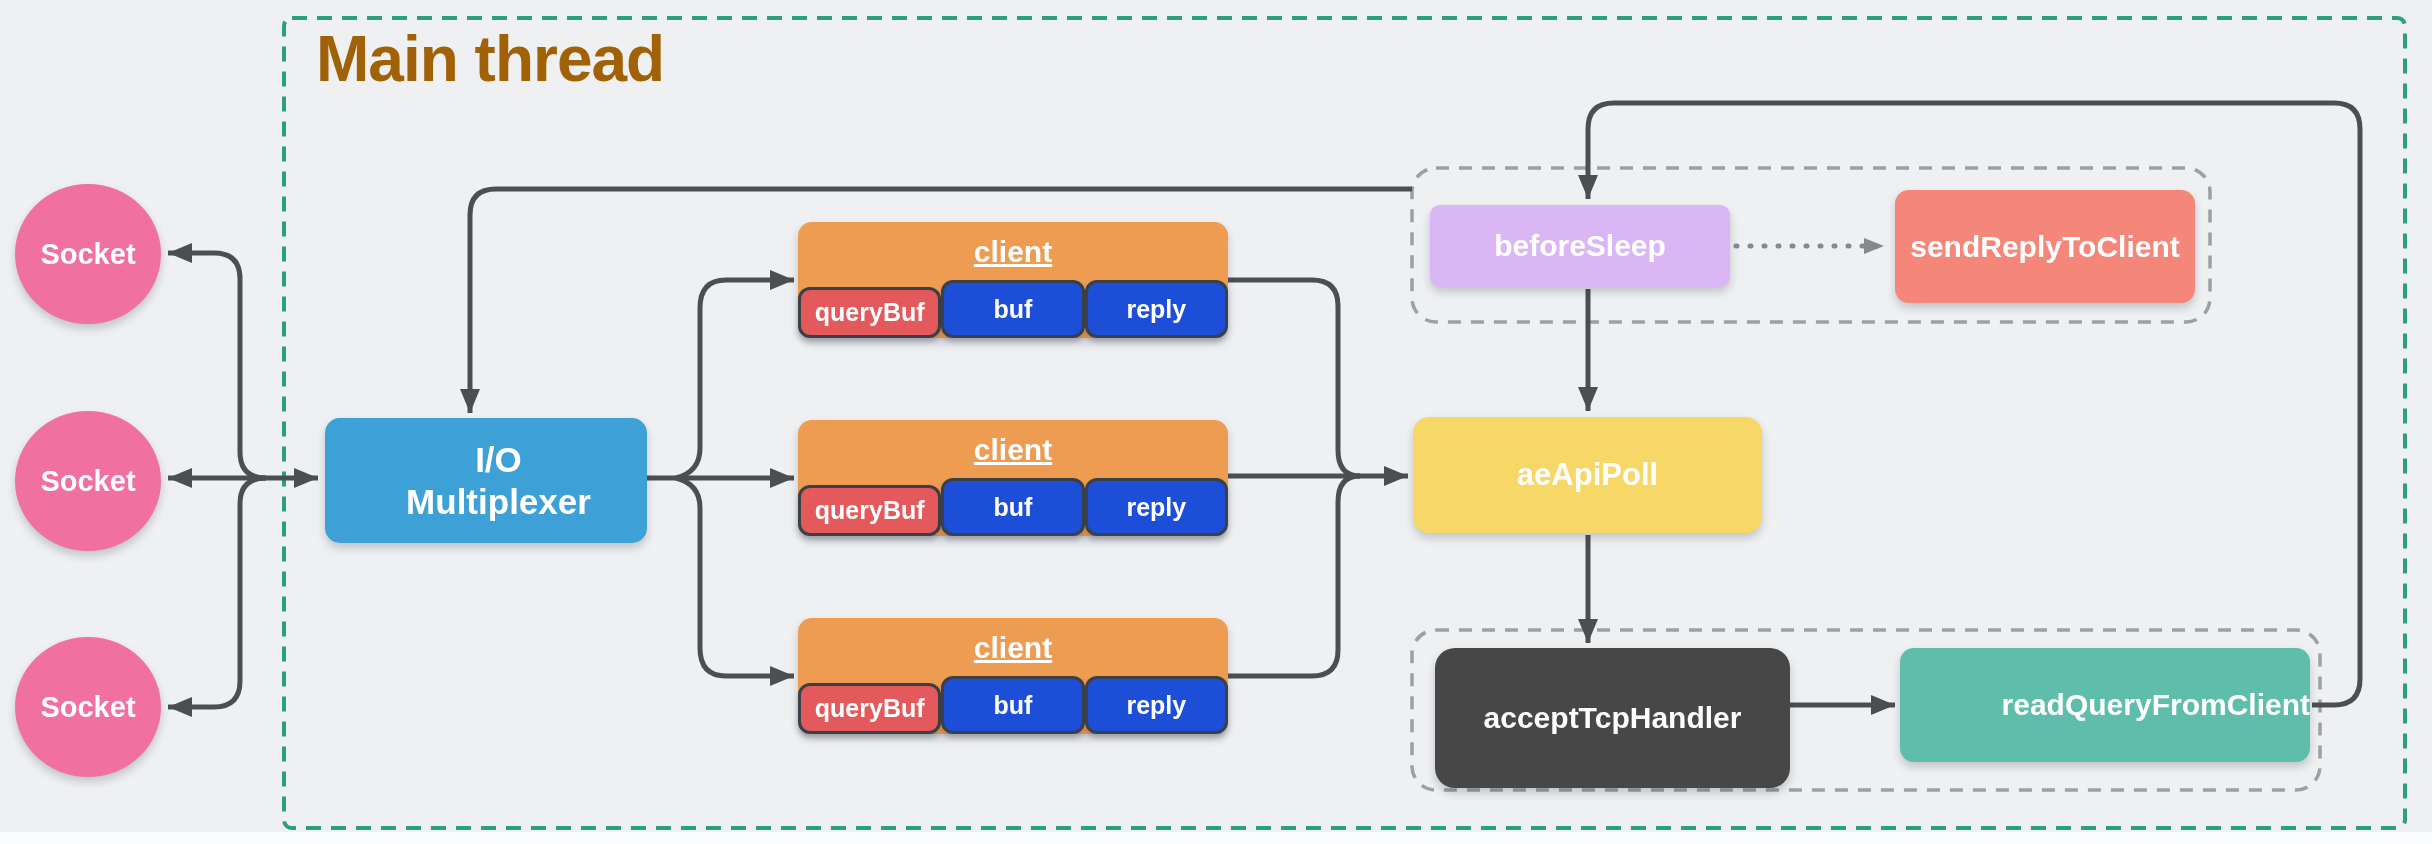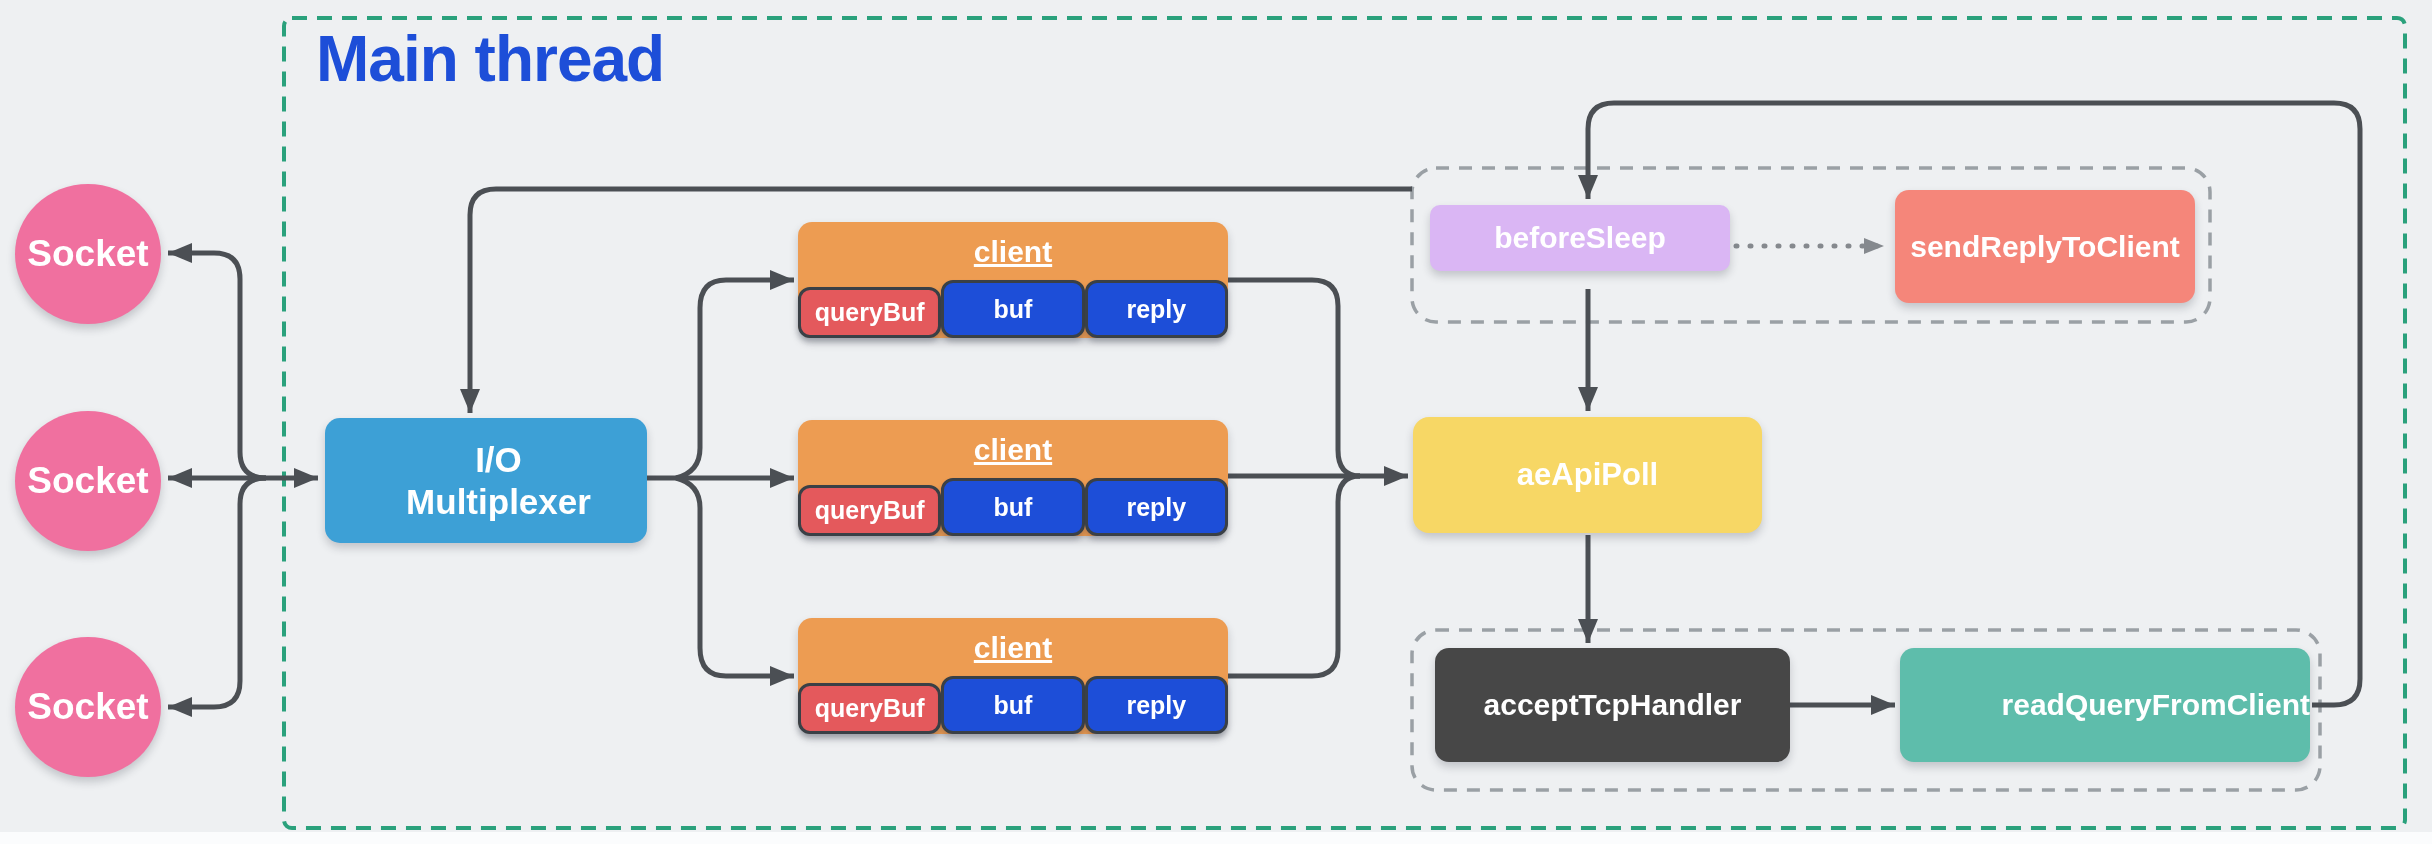--- a/index.html
+++ b/index.html
@@ -12,21 +12,21 @@
   }
   #wires{position:absolute;left:0;top:0;width:2432px;height:844px;}
   .node{
     position:absolute;
     display:flex;align-items:center;justify-content:center;
     color:#ffffff;font-weight:bold;text-align:center;
     box-shadow:0 5px 8px rgba(40,45,60,.22);
   }
   .socket{
     width:146px;height:140px;border-radius:50%;
-    background:#f0709f;font-size:37px;
+    background:#f0709f;font-size:29px;
   }
   .mux{
     left:325px;top:418px;width:297px;height:125px;border-radius:15px;
     background:#3da0d6;font-size:35px;line-height:1.18;padding-left:25px;
   }
   .client{
     left:798px;width:430px;height:116px;border-radius:14px;
     background:#ed9c52;
   }
   .client-title{
@@ -39,29 +39,29 @@
   }
   .subbox{
     flex:1;display:flex;align-items:center;justify-content:center;
     border:3px solid #3a4046;border-radius:12px;
     font-size:25px;font-weight:bold;color:#fff;
     box-shadow:0 4px 5px rgba(40,45,60,.25);
   }
   .sb-query{background:#e4595c;margin-top:7px;}
   .sb-buf{background:#1d4ed8;}
   .sb-reply{background:#1d4ed8;}
-  .before-sleep{left:1430px;top:205px;width:300px;height:66px;border-radius:10px;background:#dab6f4;font-size:30px;}
+  .before-sleep{left:1430px;top:205px;width:300px;height:82px;border-radius:10px;background:#dab6f4;font-size:30px;}
   .send-reply{left:1895px;top:190px;width:300px;height:113px;border-radius:14px;background:#f5867a;font-size:30px;}
   .ae-api{left:1413px;top:417px;width:349px;height:116px;border-radius:16px;background:#f7d765;font-size:31px;}
-  .accept-tcp{left:1435px;top:648px;width:355px;height:114px;border-radius:14px;background:#474747;font-size:30px;}
+  .accept-tcp{left:1435px;top:648px;width:355px;height:140px;border-radius:20px;background:#474747;font-size:30px;}
   .read-query{left:1900px;top:648px;width:410px;height:114px;border-radius:14px;background:#5ebdab;font-size:30px;justify-content:flex-end;}
   .main-title{
     position:absolute;left:316px;top:22px;
     font-size:64px;font-weight:bold;letter-spacing:-1px;
-    color:#1d4ed8;
+    color:#a16207;
   }
   .bottom-strip{position:absolute;left:0;top:832px;width:2432px;height:12px;background:#fbfcfd;}
 </style>
 </head>
 <body>
 
 <div id="stage">
 
   <svg id="wires" viewBox="0 0 2432 844">
     <defs>

